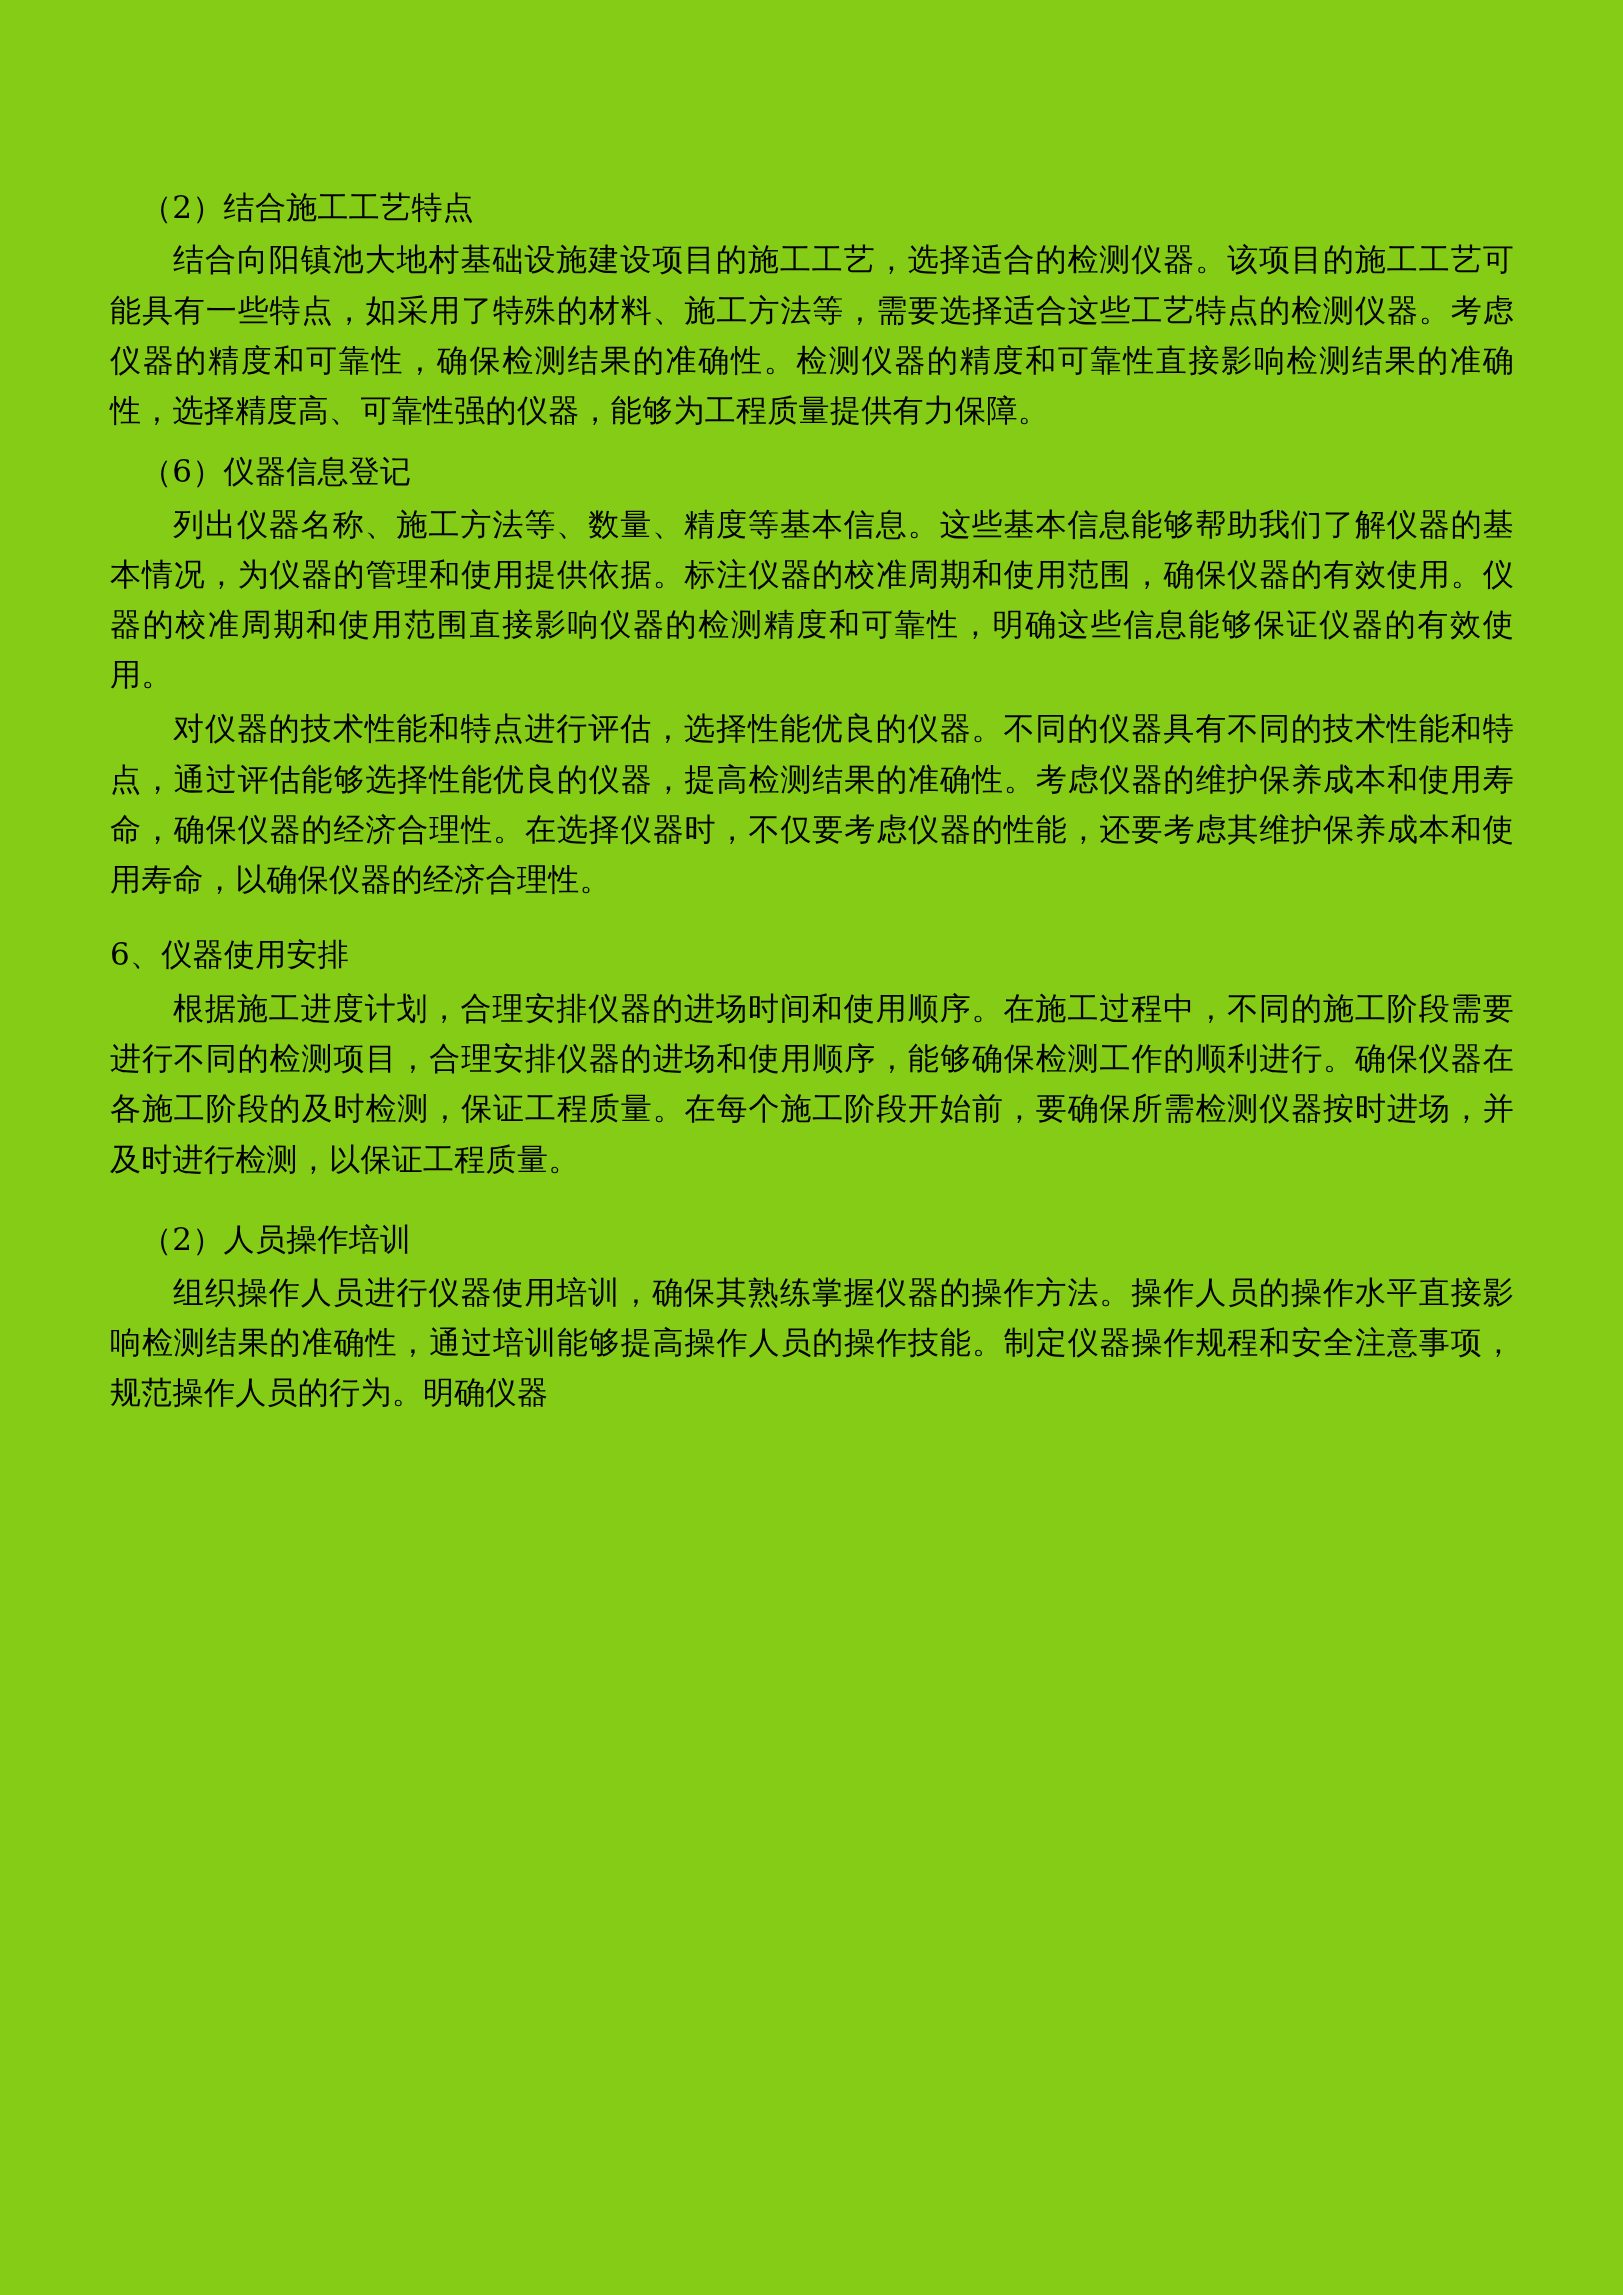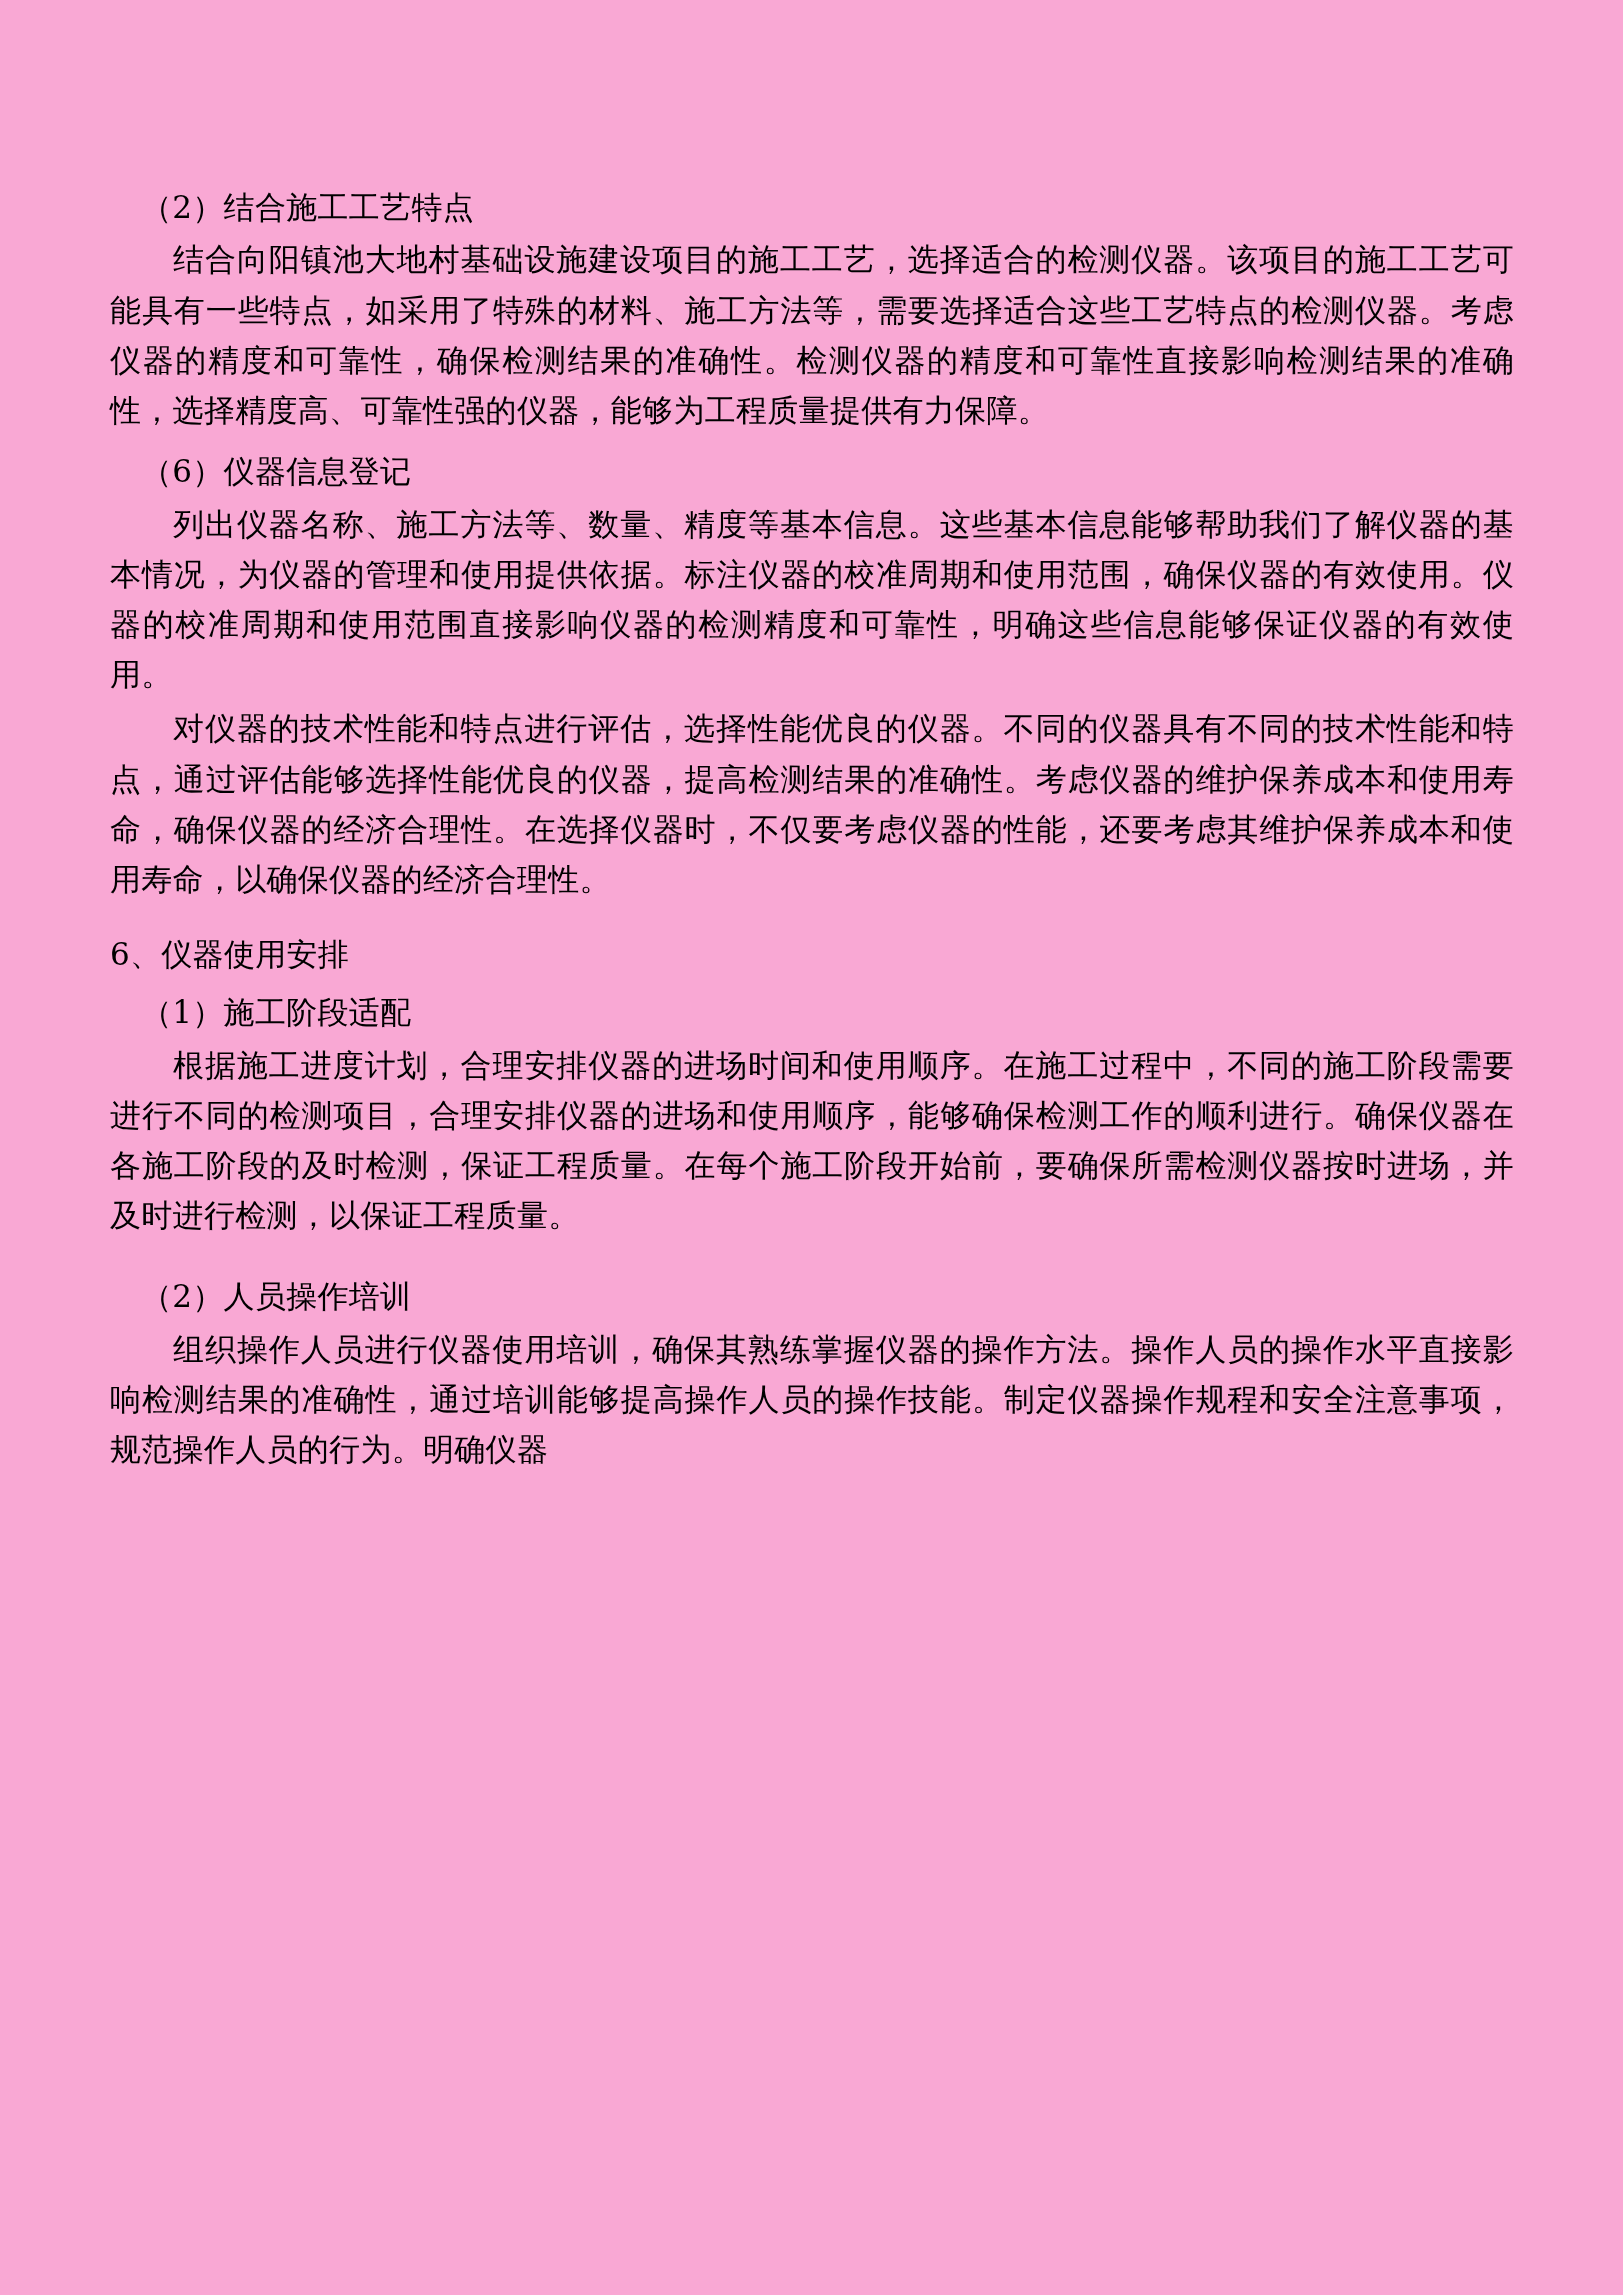--- a/index.html
+++ b/index.html
@@ -7,21 +7,21 @@
     padding: 0;
     background: #ffffff;
   }
   body {
     font-family: "DejaVu Serif", "Liberation Serif", serif;
     color: #000000;
   }
   .page {
     width: 1623px;
     height: 2295px;
-    background: #f9a8d4;
+    background: #84cc16;
     box-sizing: border-box;
     padding: 77px 110px 0 110px;
     position: relative;
     overflow: hidden;
   }
   .content {
     width: 1404px;
     margin: 0 auto;
     padding-top: 105px;
   }
@@ -63,21 +63,20 @@
 
     <p class="sub-heading first-block">（2）结合施工工艺特点</p>
     <p class="para">结合向阳镇池大地村基础设施建设项目的施工工艺，选择适合的检测仪器。该项目的施工工艺可能具有一些特点，如采用了特殊的材料、施工方法等，需要选择适合这些工艺特点的检测仪器。考虑仪器的精度和可靠性，确保检测结果的准确性。检测仪器的精度和可靠性直接影响检测结果的准确性，选择精度高、可靠性强的仪器，能够为工程质量提供有力保障。</p>
 
     <p class="sub-heading">（6）仪器信息登记</p>
     <p class="para">列出仪器名称、施工方法等、数量、精度等基本信息。这些基本信息能够帮助我们了解仪器的基本情况，为仪器的管理和使用提供依据。标注仪器的校准周期和使用范围，确保仪器的有效使用。仪器的校准周期和使用范围直接影响仪器的检测精度和可靠性，明确这些信息能够保证仪器的有效使用。</p>
 
     <p class="para">对仪器的技术性能和特点进行评估，选择性能优良的仪器。不同的仪器具有不同的技术性能和特点，通过评估能够选择性能优良的仪器，提高检测结果的准确性。考虑仪器的维护保养成本和使用寿命，确保仪器的经济合理性。在选择仪器时，不仅要考虑仪器的性能，还要考虑其维护保养成本和使用寿命，以确保仪器的经济合理性。</p>
 
     <p class="heading">6、仪器使用安排</p>
-    <p class="sub-heading">（1）施工阶段适配</p>
     <p class="para">根据施工进度计划，合理安排仪器的进场时间和使用顺序。在施工过程中，不同的施工阶段需要进行不同的检测项目，合理安排仪器的进场和使用顺序，能够确保检测工作的顺利进行。确保仪器在各施工阶段的及时检测，保证工程质量。在每个施工阶段开始前，要确保所需检测仪器按时进场，并及时进行检测，以保证工程质量。</p>
 
     <p class="sub-heading gap-top">（2）人员操作培训</p>
     <p class="para">组织操作人员进行仪器使用培训，确保其熟练掌握仪器的操作方法。操作人员的操作水平直接影响检测结果的准确性，通过培训能够提高操作人员的操作技能。制定仪器操作规程和安全注意事项，规范操作人员的行为。明确仪器</p>
 
   </div>
 </div>
 
 
 </body></html>

